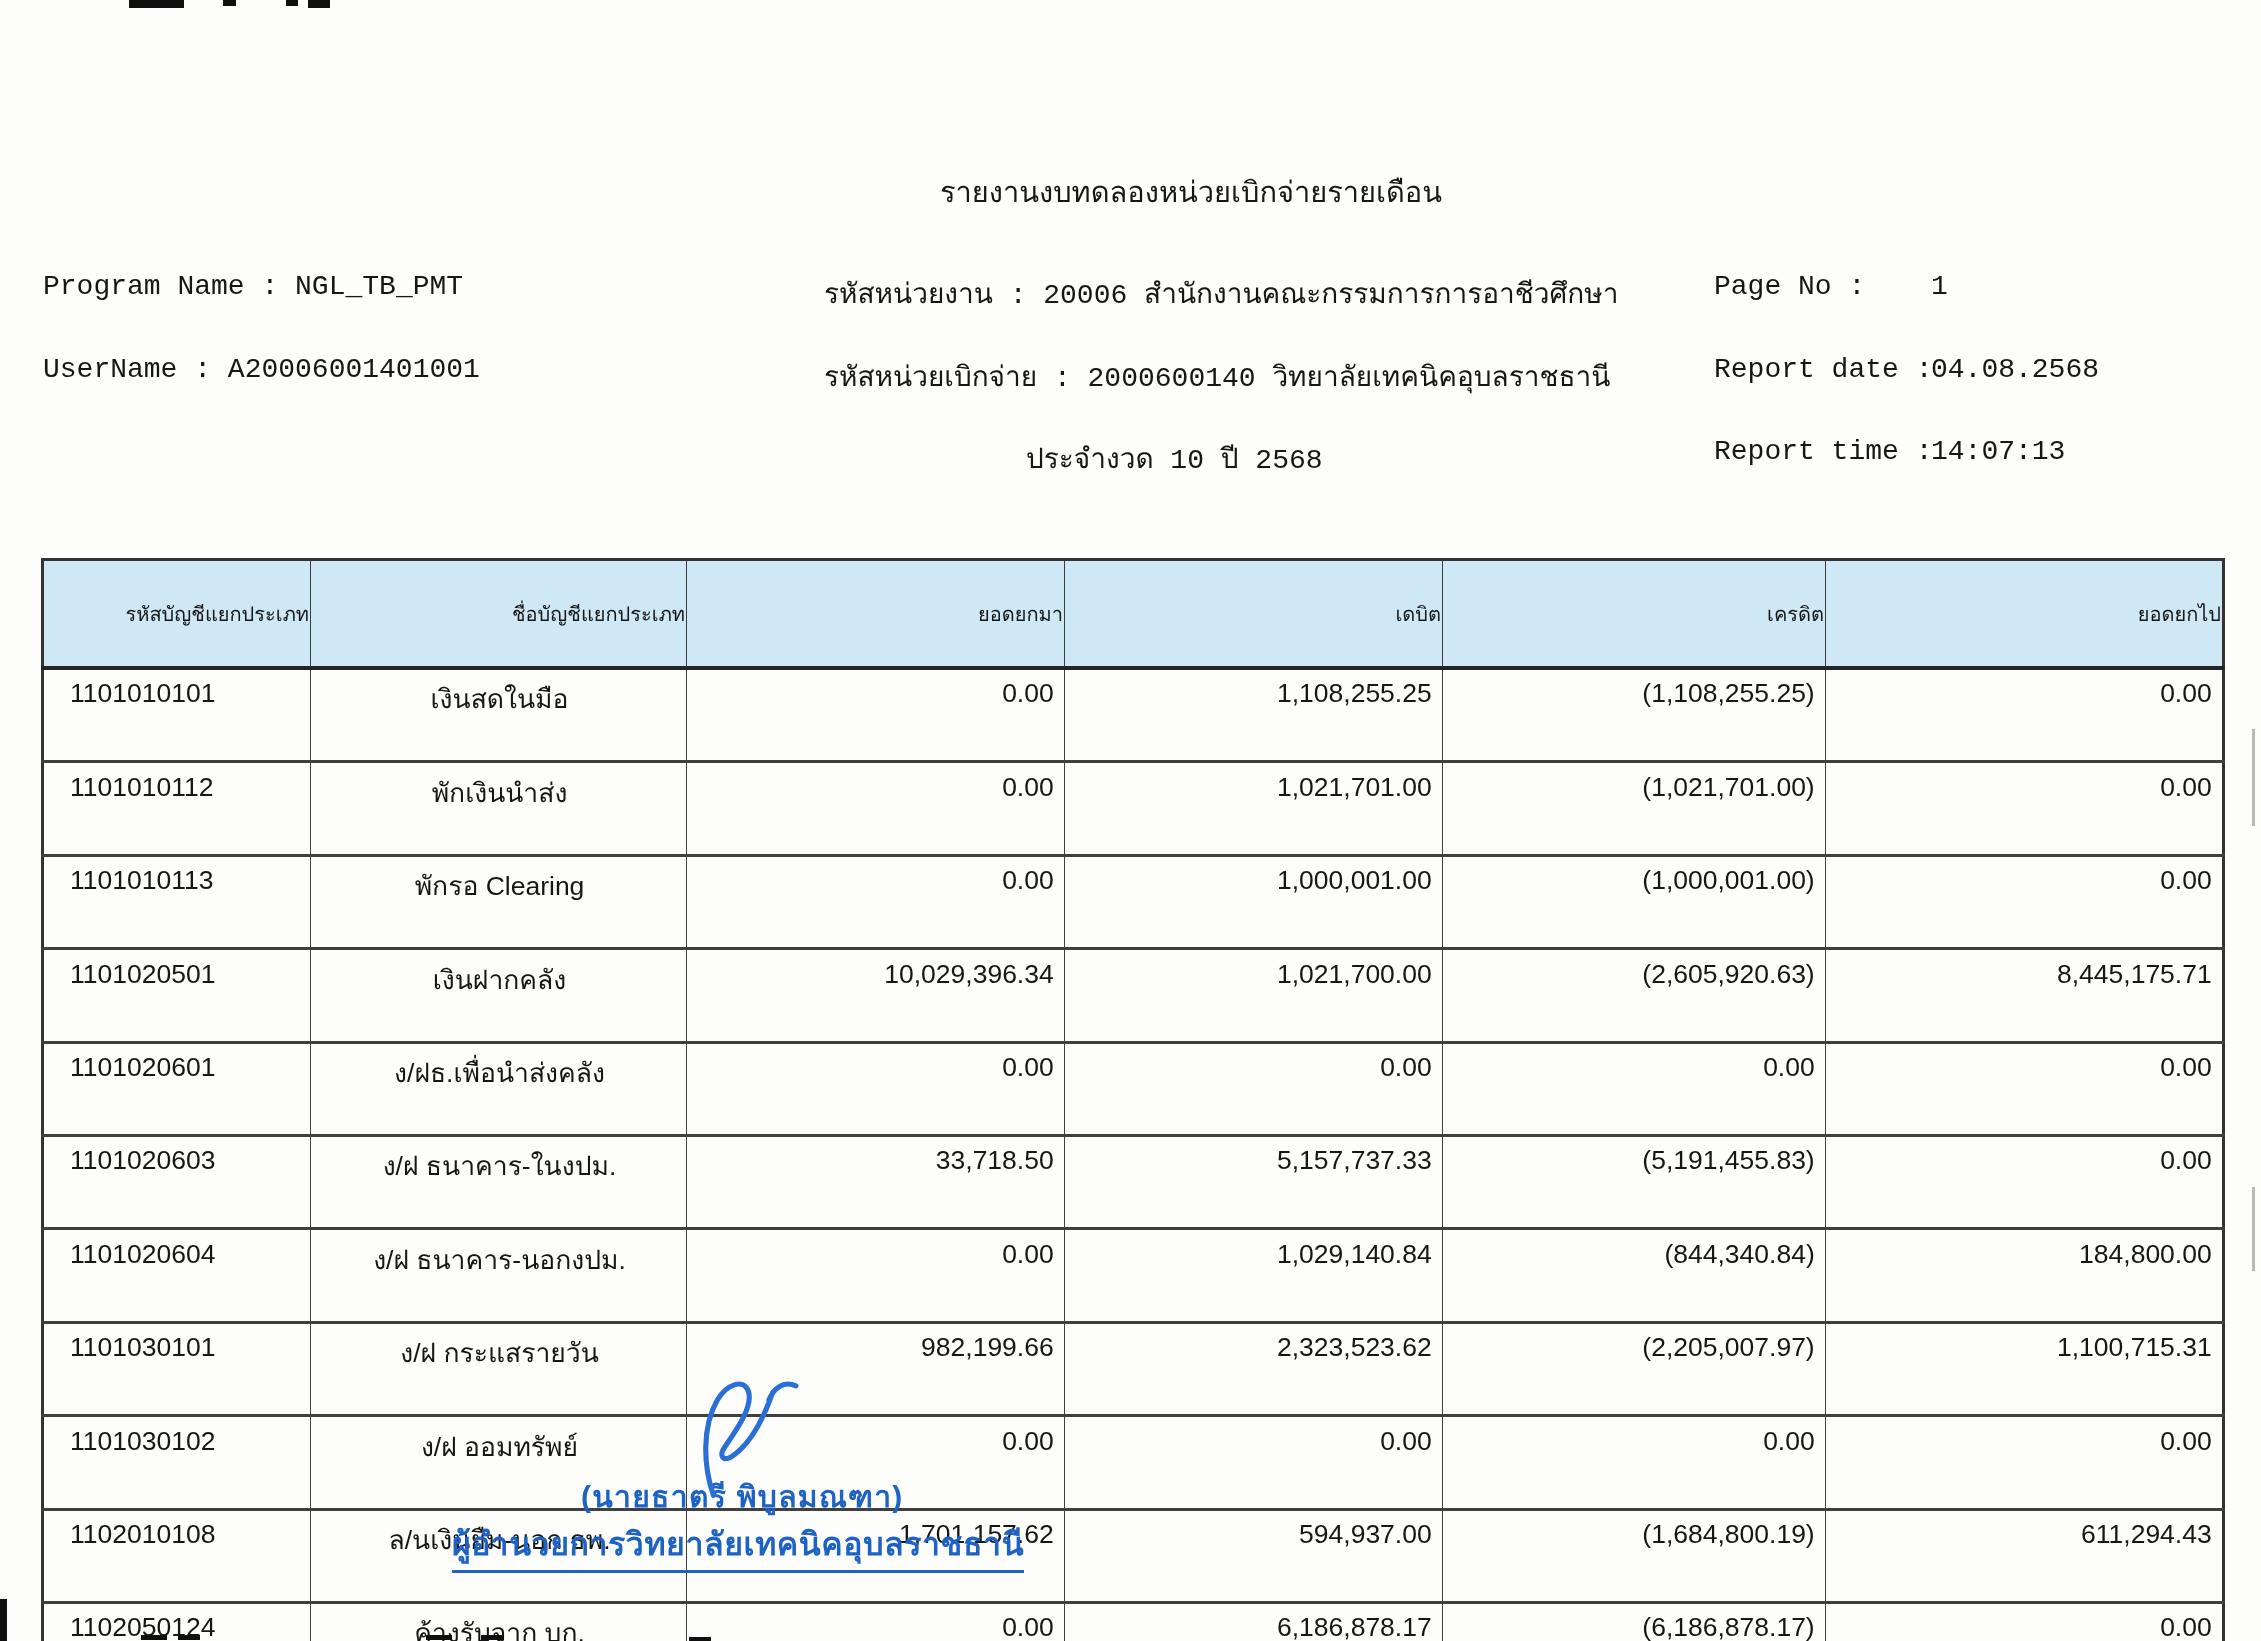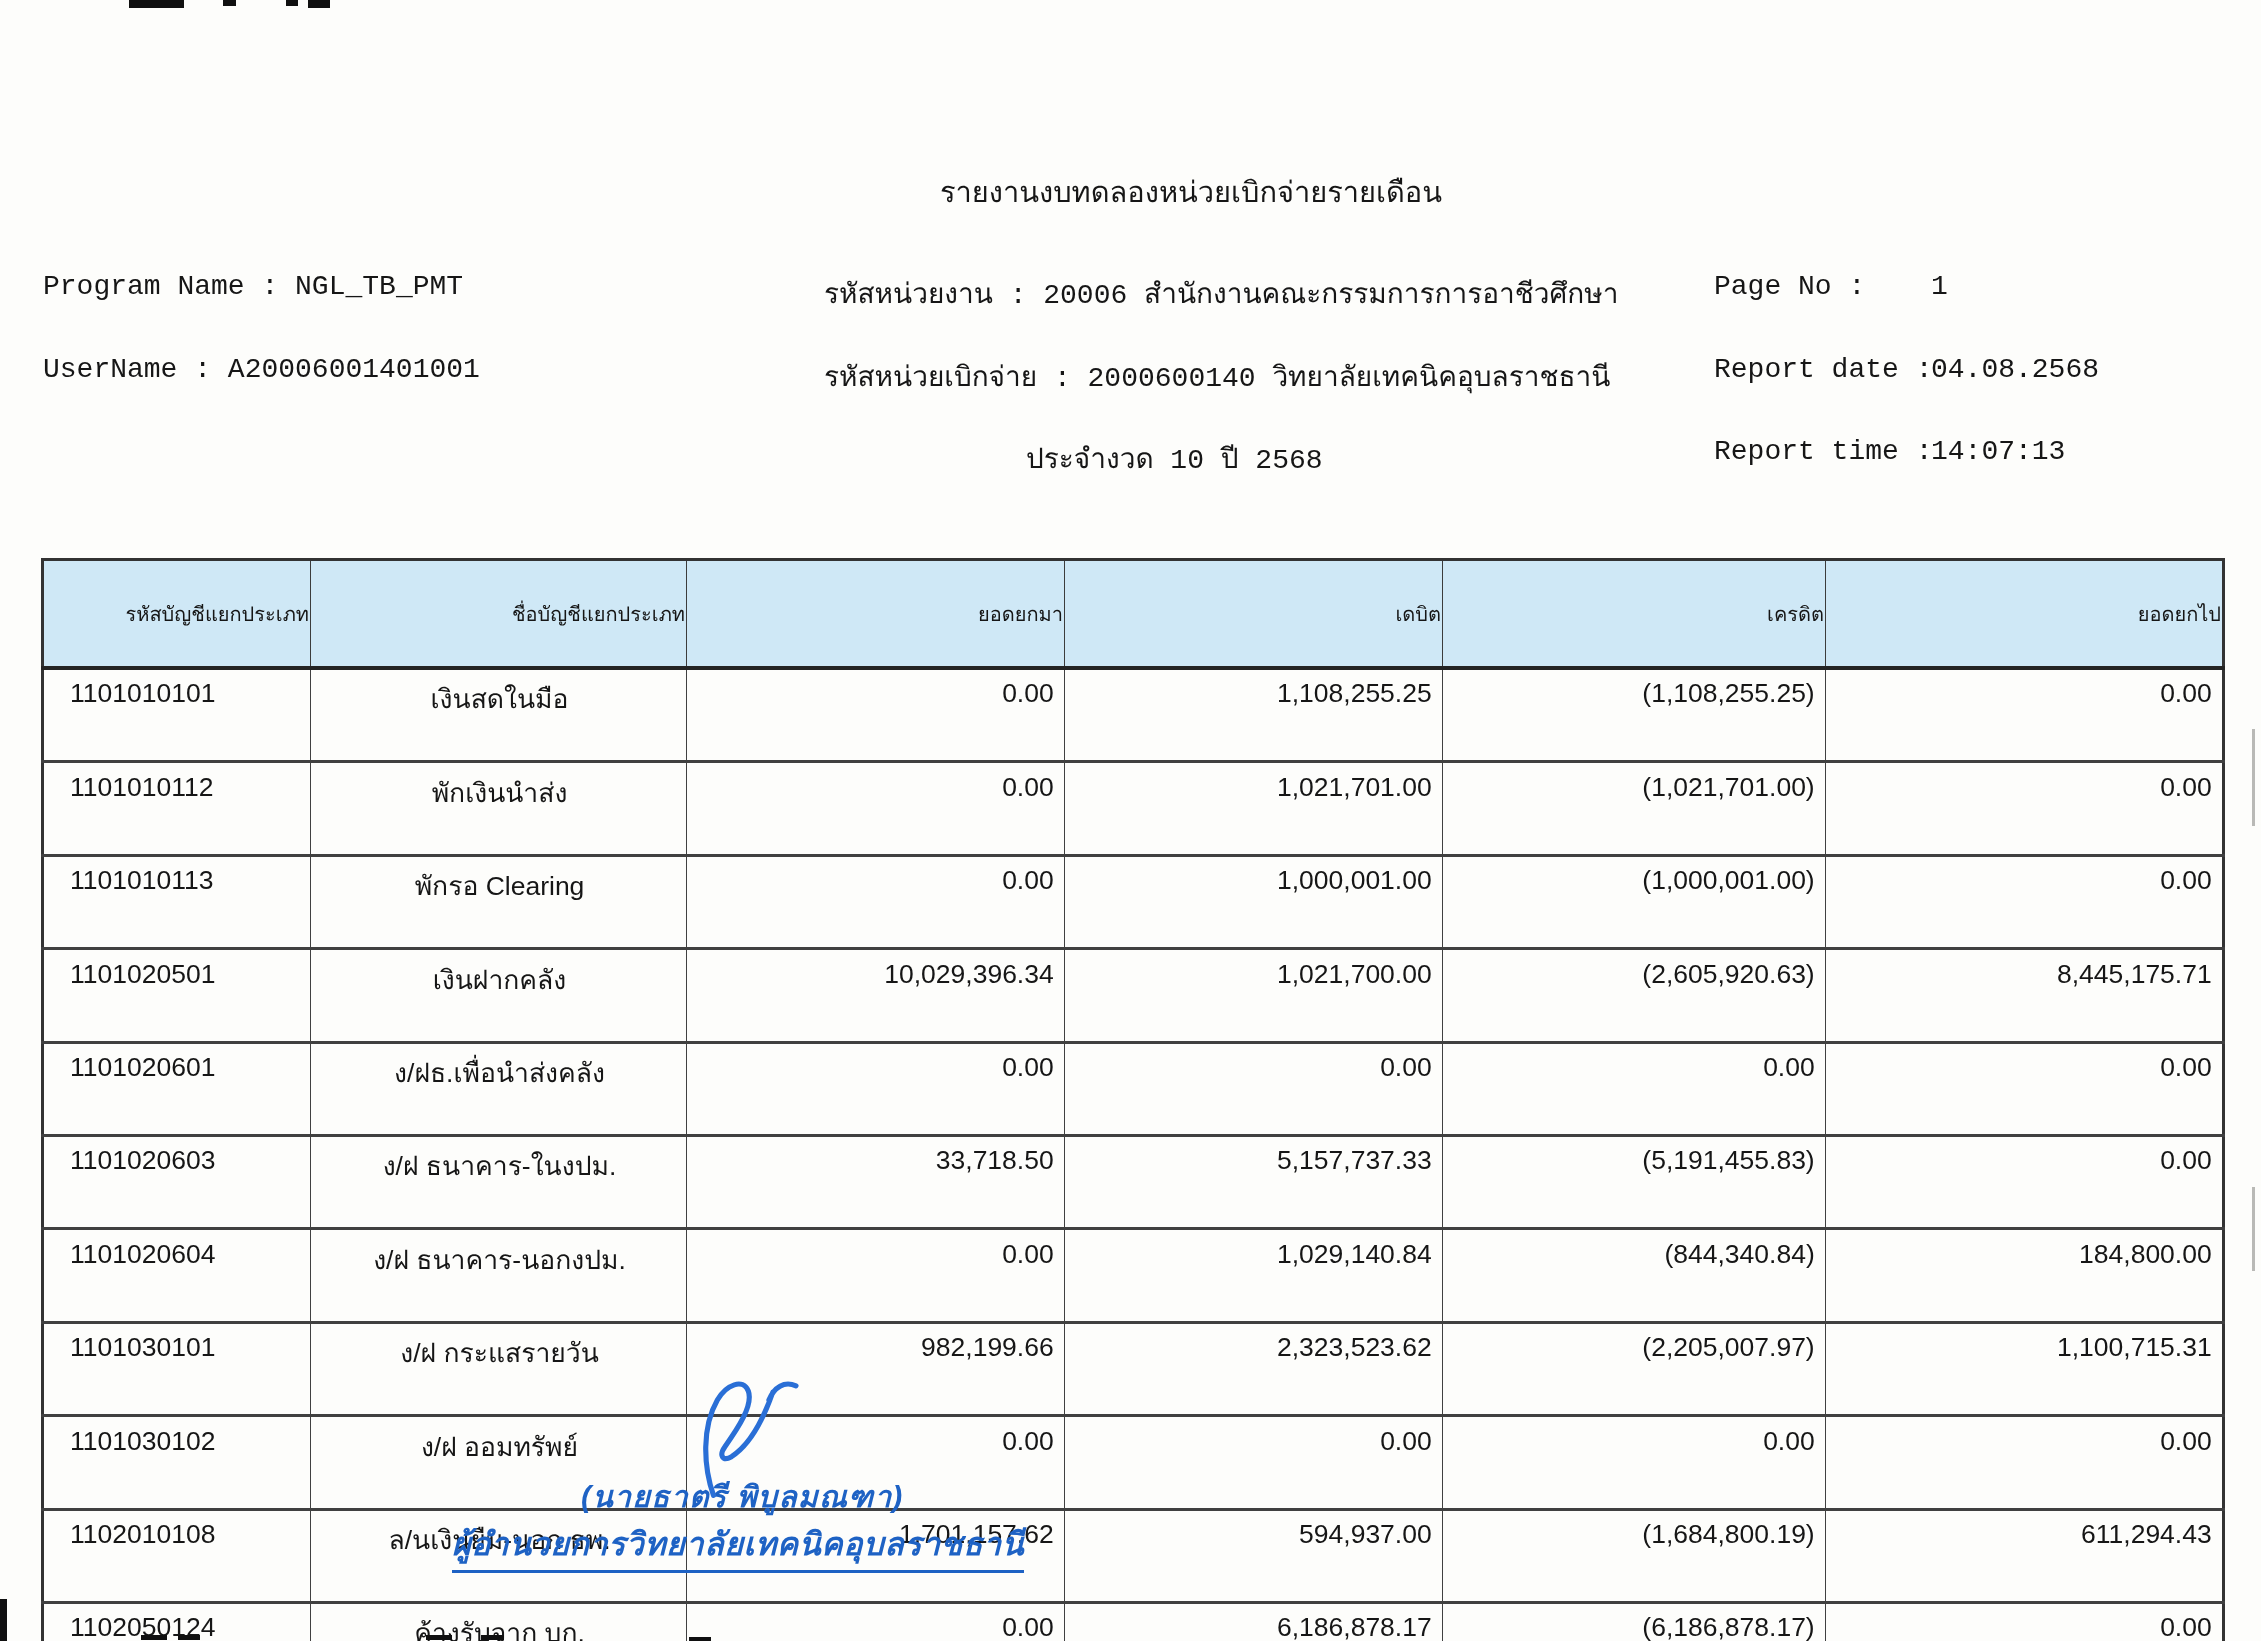--- a/index.html
+++ b/index.html
@@ -44,21 +44,21 @@
     border:1.9px solid #404040;border-bottom-width:3.2px;
     vertical-align:top;padding-top:8.4px;
     background:transparent;overflow:hidden;white-space:nowrap;
   }
   .c-code{text-align:left;padding-left:26px;}
   .c-name{text-align:center;padding-left:3px;}
   .c-num{text-align:right;padding-right:10.3px;}
   
   .stamp{
     position:absolute;color:var(--stamp_blue,#1e62c4);
-    font-weight:bold;white-space:nowrap;z-index:6;font-style:italic;
+    font-weight:bold;white-space:nowrap;z-index:6;
   }
   .stamp-name{left:581px;top:1473px;font-size:30px;letter-spacing:1.3px;}
   .stamp-title{
     left:452px;top:1518px;font-size:32px;letter-spacing:0.6px;
     border-bottom:3.2px solid var(--stamp_blue,#1e62c4);padding-bottom:1px;
   }
   .sig{position:absolute;left:689px;top:1369px;z-index:7;}
   
   .art{position:absolute;background:#101010;}
   .art-soft{position:absolute;background:#b9b9b6;}

